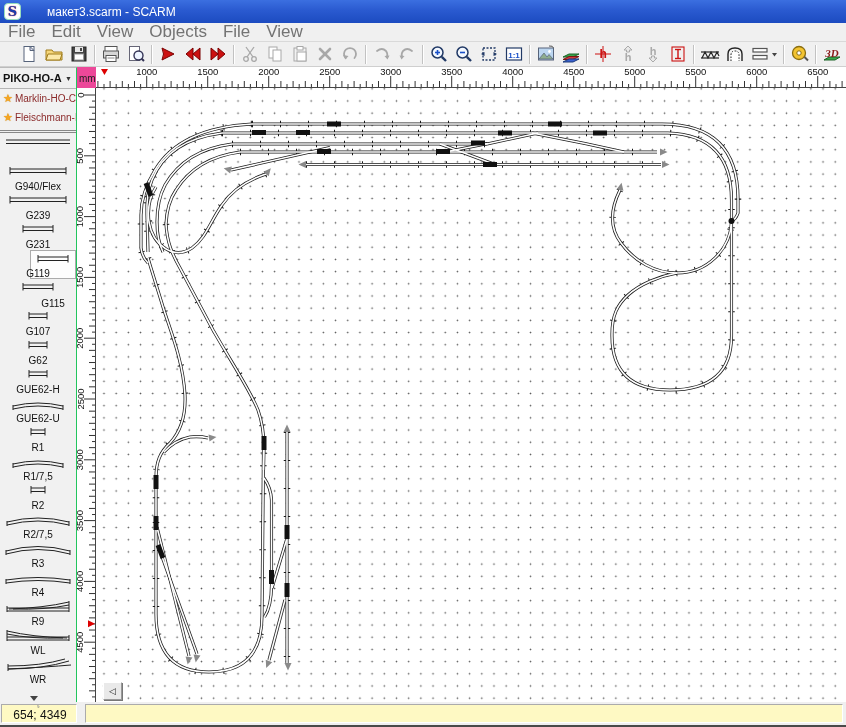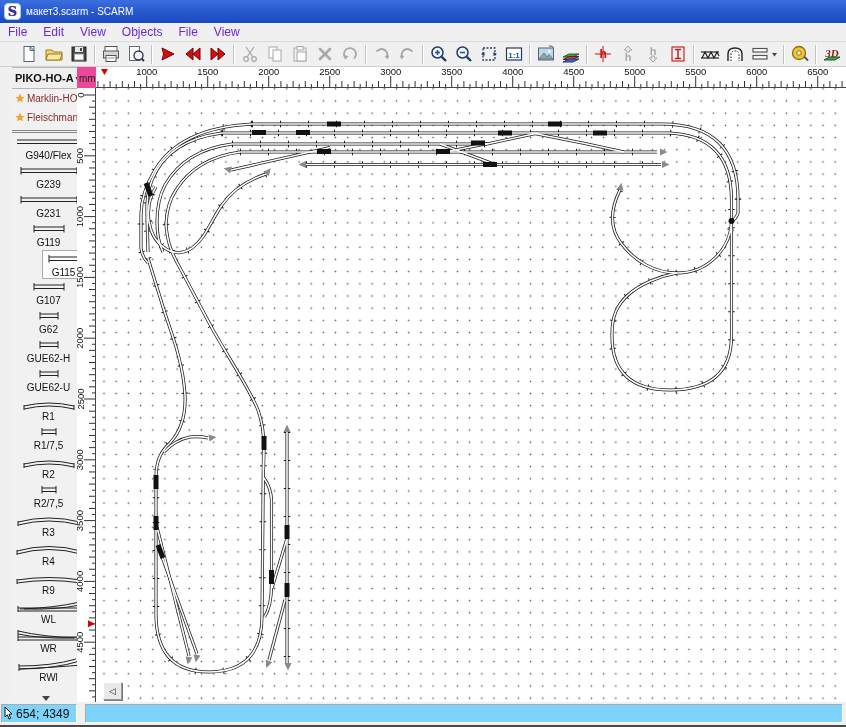--- a/index.html
+++ b/index.html
@@ -5,44 +5,44 @@
   * { margin:0; padding:0; box-sizing:border-box; }
   html,body { width:846px; height:727px; }
   body { font-family:"Liberation Sans", sans-serif; background:#f0f0f0; position:relative; overflow:hidden;
          border-bottom:2px solid #4a4a4a; }
   
   #titlebar { position:absolute; left:0; top:0; width:846px; height:23px;
     background:linear-gradient(#3b6fe0,#2a5ad0 45%,#1c4bc0); display:flex; align-items:center; padding-left:4px; }
   #app-icon { width:17px; height:17px; background:#fff; border-radius:4px; border:1px solid #9db;
     display:flex; align-items:center; justify-content:center; font-family:"DejaVu Serif",serif;
     font-weight:bold; font-size:13px; color:#1a3fb0; text-shadow:0 0 1px #c00; margin-right:5px; }
-  #title-text { color:#fff; font-size:10px; }
+  #title-text { color:#fff; font-size:12px;margin-left:21px; }
   
   #menubar { position:absolute; left:0; top:23px; width:846px; height:19px; background:#f0f0f0;
     border-bottom:1px solid #d9d9d9; display:flex; align-items:center; }
-  .menu-item { font-size:12px; color:#6d28d9; padding:2px 8px; cursor:default; }
+  .menu-item { font-size:17px; color:#737373; padding:2px 8px; cursor:default; }
   
   #toolbar { position:absolute; left:0; top:42px; width:846px; height:25px; background:#f0f0f0;
     border-bottom:1px solid #cfcfcf; display:flex; align-items:center; padding-left:16px; }
   .tb-btn { width:25px; height:23px; display:flex; align-items:center; justify-content:center; border:1px solid transparent; }
   .tb-btn.wide { width:33px; }
   .tb-sep { width:7px; height:21px; position:relative; }
   .tb-sep::before { content:""; position:absolute; left:3px; top:1px; bottom:1px; width:1px; background:#c2c2c2;
     box-shadow:1px 0 0 #fff; }
   
-  #sidebar { position:absolute; left:12px; top:67px; width:77px; height:635px; background:#f1f1f1;
-    border-right:4px solid #22c55e; border-top:1px solid #bbb; overflow:hidden; }
+  #sidebar { position:absolute; left:0; top:67px; width:77px; height:635px; background:#f1f1f1;
+    border-right:1px solid #22c55e; border-top:1px solid #bbb; overflow:hidden; }
   #lib-header { height:21px; display:flex; align-items:center; border-bottom:1px solid #b5b5b5; background:#efefef; }
   #lib-name { font-size:11px; font-weight:bold; color:#111; padding-left:3px; flex:1; }
   #lib-arrow { font-size:7px; color:#333; padding-right:4px; }
   .lib-item { height:19px; display:flex; align-items:center; white-space:nowrap; overflow:hidden; }
   .lib-star { color:#f5a623; font-size:11px; padding:0 2px 0 3px; text-shadow:0 0 1px #b97708; }
   .lib-label { font-size:10px; color:#8b2a2a; }
   #lib-sep { border-top:1px solid #888; border-bottom:1px solid #888; height:3px; margin:3px 0 1px 0; }
-  .trk-item { height:29px; display:flex; flex-direction:column; align-items:center; justify-content:flex-start; }
+  .trk-item { height:29px; display:flex; flex-direction:column; align-items:center; justify-content:flex-start;gap:31px; }
   .trk-item.selected { background:#fdfdfd; border:1px solid #ababab;margin-left:30px; }
   .trk-sym { height:16px; display:flex; align-items:center; }
   .trk-label { font-size:10px; color:#111; line-height:11px; }
   #sidebar-more { position:absolute; left:30px; bottom:1px; width:0; height:0;
     border-left:4px solid transparent; border-right:4px solid transparent; border-top:5px solid #444; }
   
   #corner { position:absolute; left:77px; top:67px; width:19px; height:21px; background:#ec4899; }
   #corner-mm { position:absolute; left:2px; top:6px; font-size:10px; color:#222; }
   #hruler { position:absolute; left:96px; top:67px; width:750px; height:21px; background:#fff; border-bottom:1px solid #444; }
   #vruler { position:absolute; left:77px; top:88px; width:19px; height:614px; background:#fff; border-right:1px solid #444; }
@@ -51,21 +51,21 @@
     background-image:radial-gradient(circle, #555 0.8px, rgba(0,0,0,0) 1px);
     background-size:12.2px 12.2px; background-position:1.9px 6.9px; }
   #plan { position:absolute; left:0; top:0; }
   #hscroll-btn { position:absolute; left:7px; top:594px; width:19px; height:18px; background:#e9e9e9;
     border:1px solid #999; border-top-color:#fff; border-left-color:#fff; box-shadow:1px 1px 0 #777;
     display:flex; align-items:center; justify-content:center; font-size:9px; color:#222; }
   
   #statusbar { position:absolute; left:0; top:702px; width:846px; height:23px; background:#f0f0f0;
     display:flex; align-items:center; }
   .status-cell { height:19px; border:1px solid #ababab; border-bottom-color:#fff; border-right-color:#fff;
-    background:#7dd3fc; display:flex; align-items:center; }
+    background:#fef9c3; display:flex; align-items:center;flex-direction:column; }
   #status-coords { width:76px; margin-left:1px; padding-left:2px; font-size:12px; color:#111; }
   #status-main { flex:1; margin:0 3px 0 8px; }
   #cursor-glyph { margin-right:3px; }
 </style>
 </head>
 <body>
 
 <div id="titlebar">
   <div id="app-icon">S</div>
   <div id="title-text">макет3.scarm - SCARM</div>

